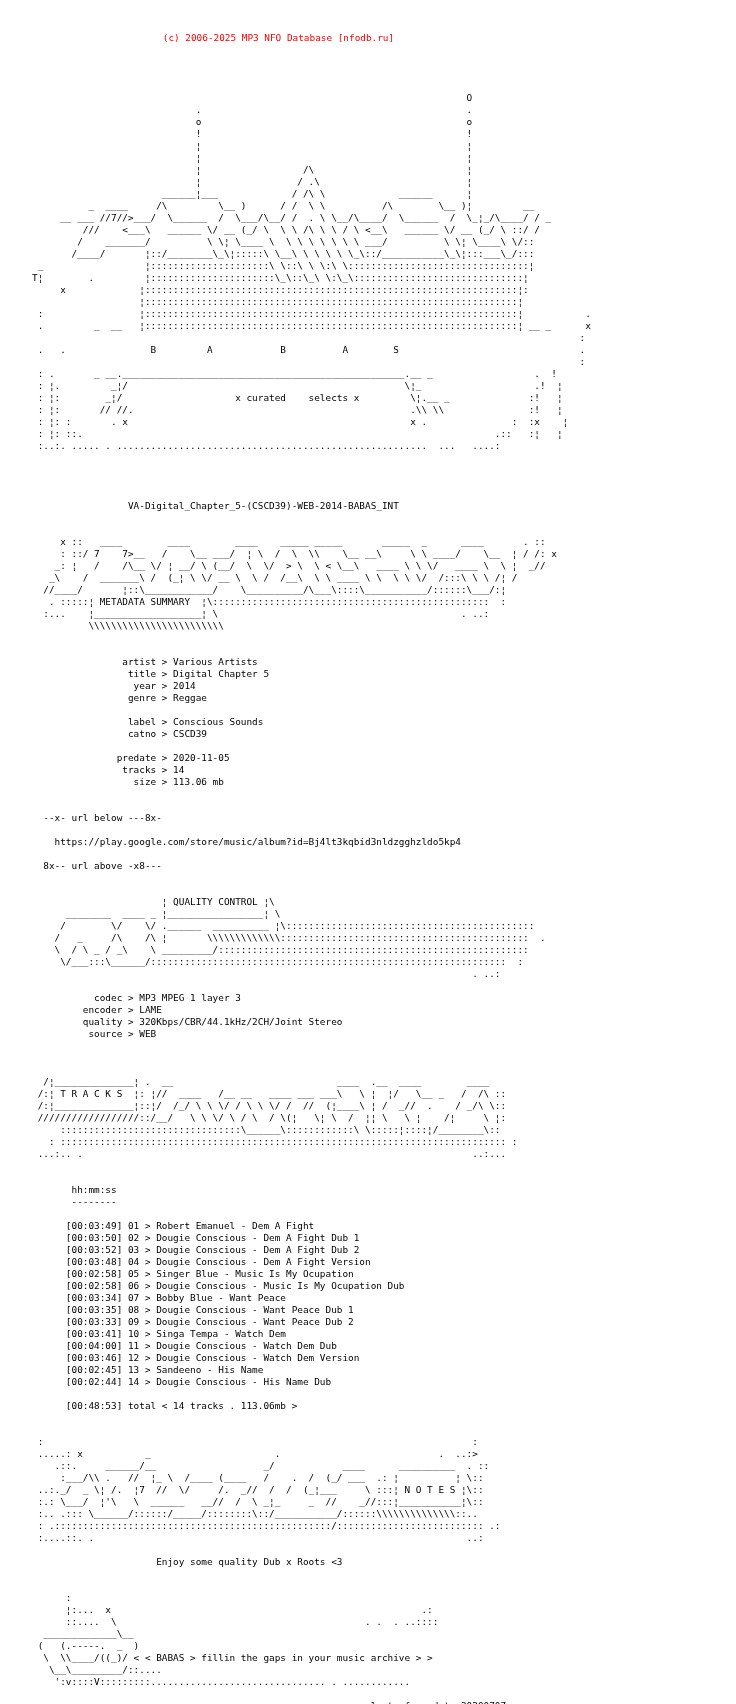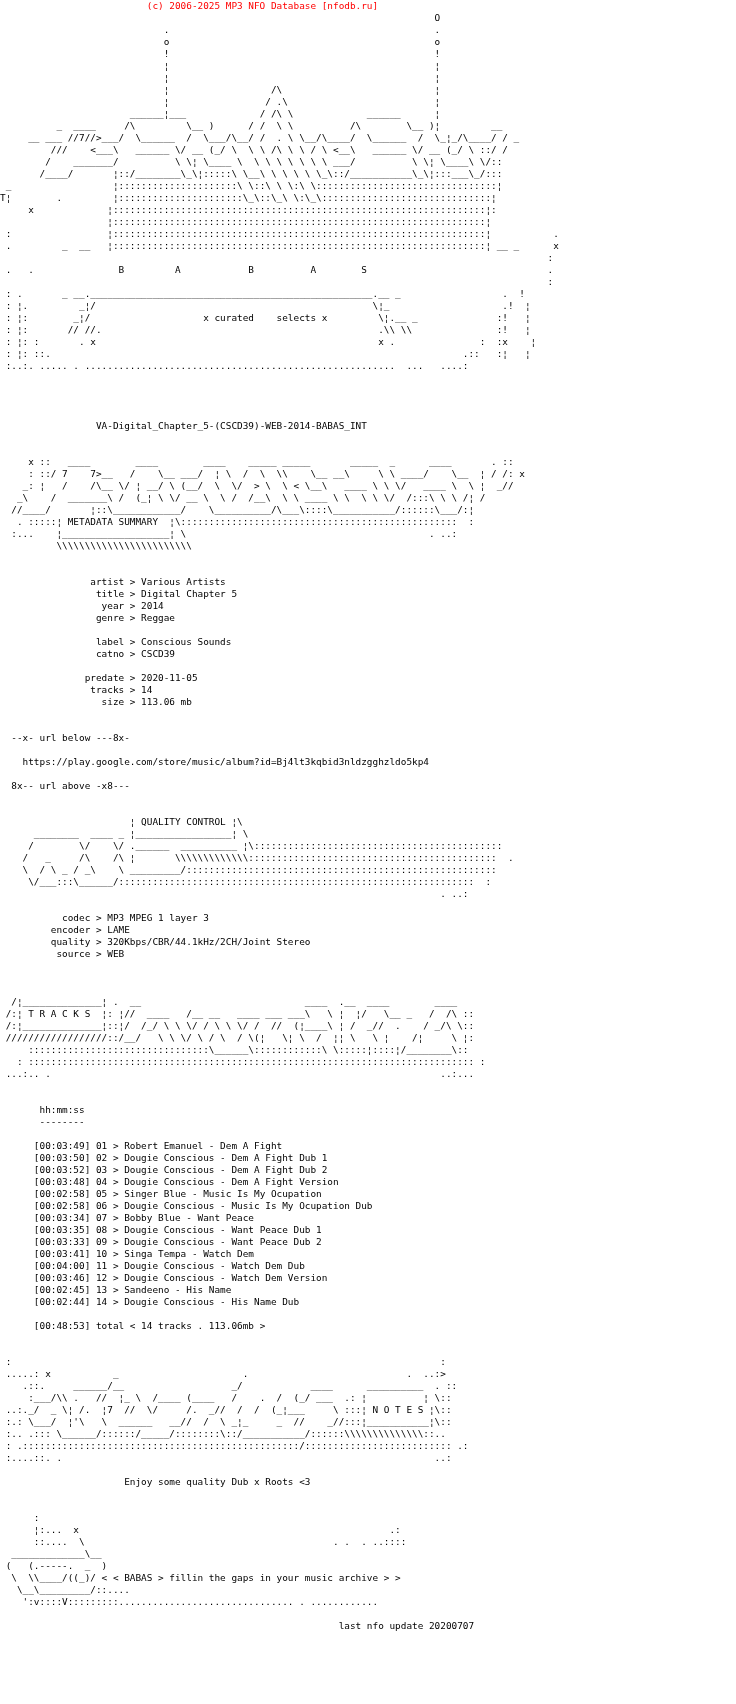--- a/index.html
+++ b/index.html
@@ -3,22 +3,22 @@
 <meta charset="utf-8">
 <style>
   html, body { margin: 0; padding: 0; background: #ffffff; }
   body { width: 736px; min-height: 1704px; }
   .nfo-line, .nfo-pre {
     font-family: "DejaVu Sans Mono", "Liberation Mono", monospace;
     font-size: 9.4px;
     line-height: 12px;
     color: #000000;
     white-space: pre;
-    margin: 0;
-    padding: 0;
+    margin: 16px;
+    padding: 16px;
   }
   .copyright-line {
     color: #ff0000;
     padding-left: 26ch;
   }
 </style>
 </head>
 <body>
 
 <div>

